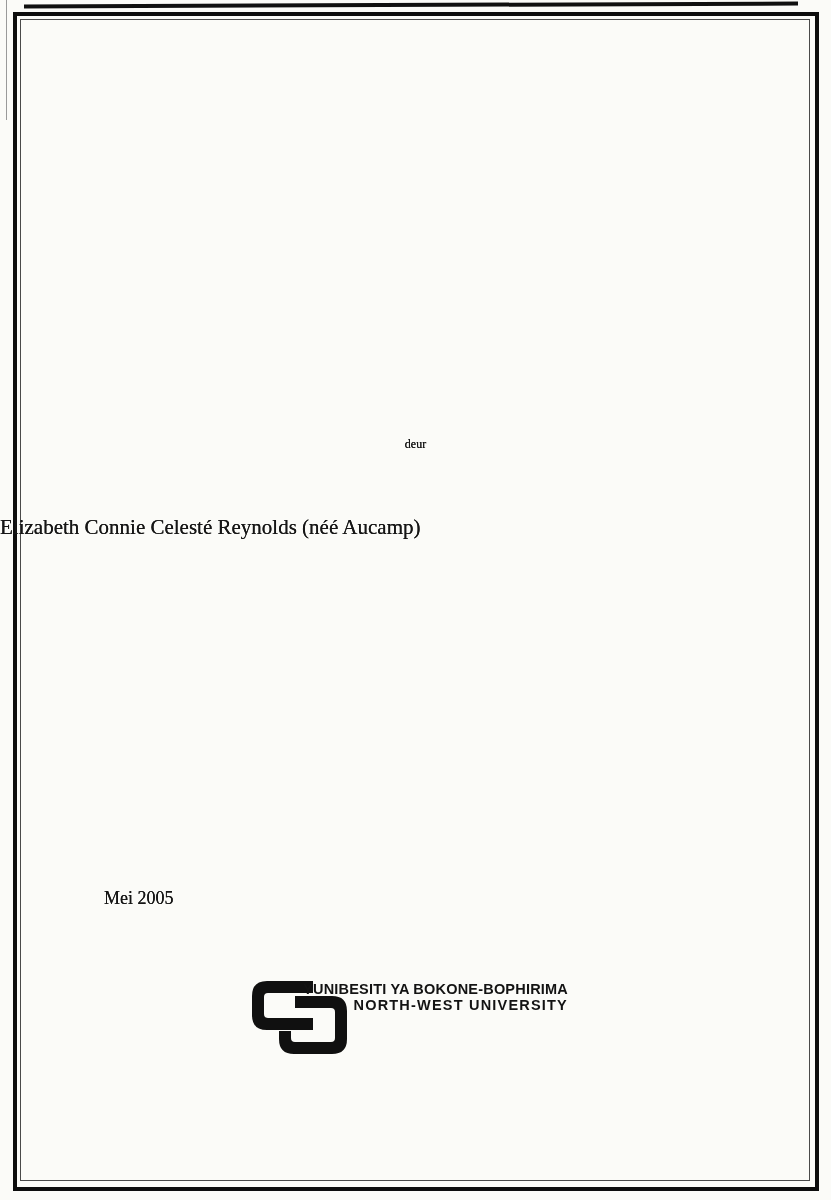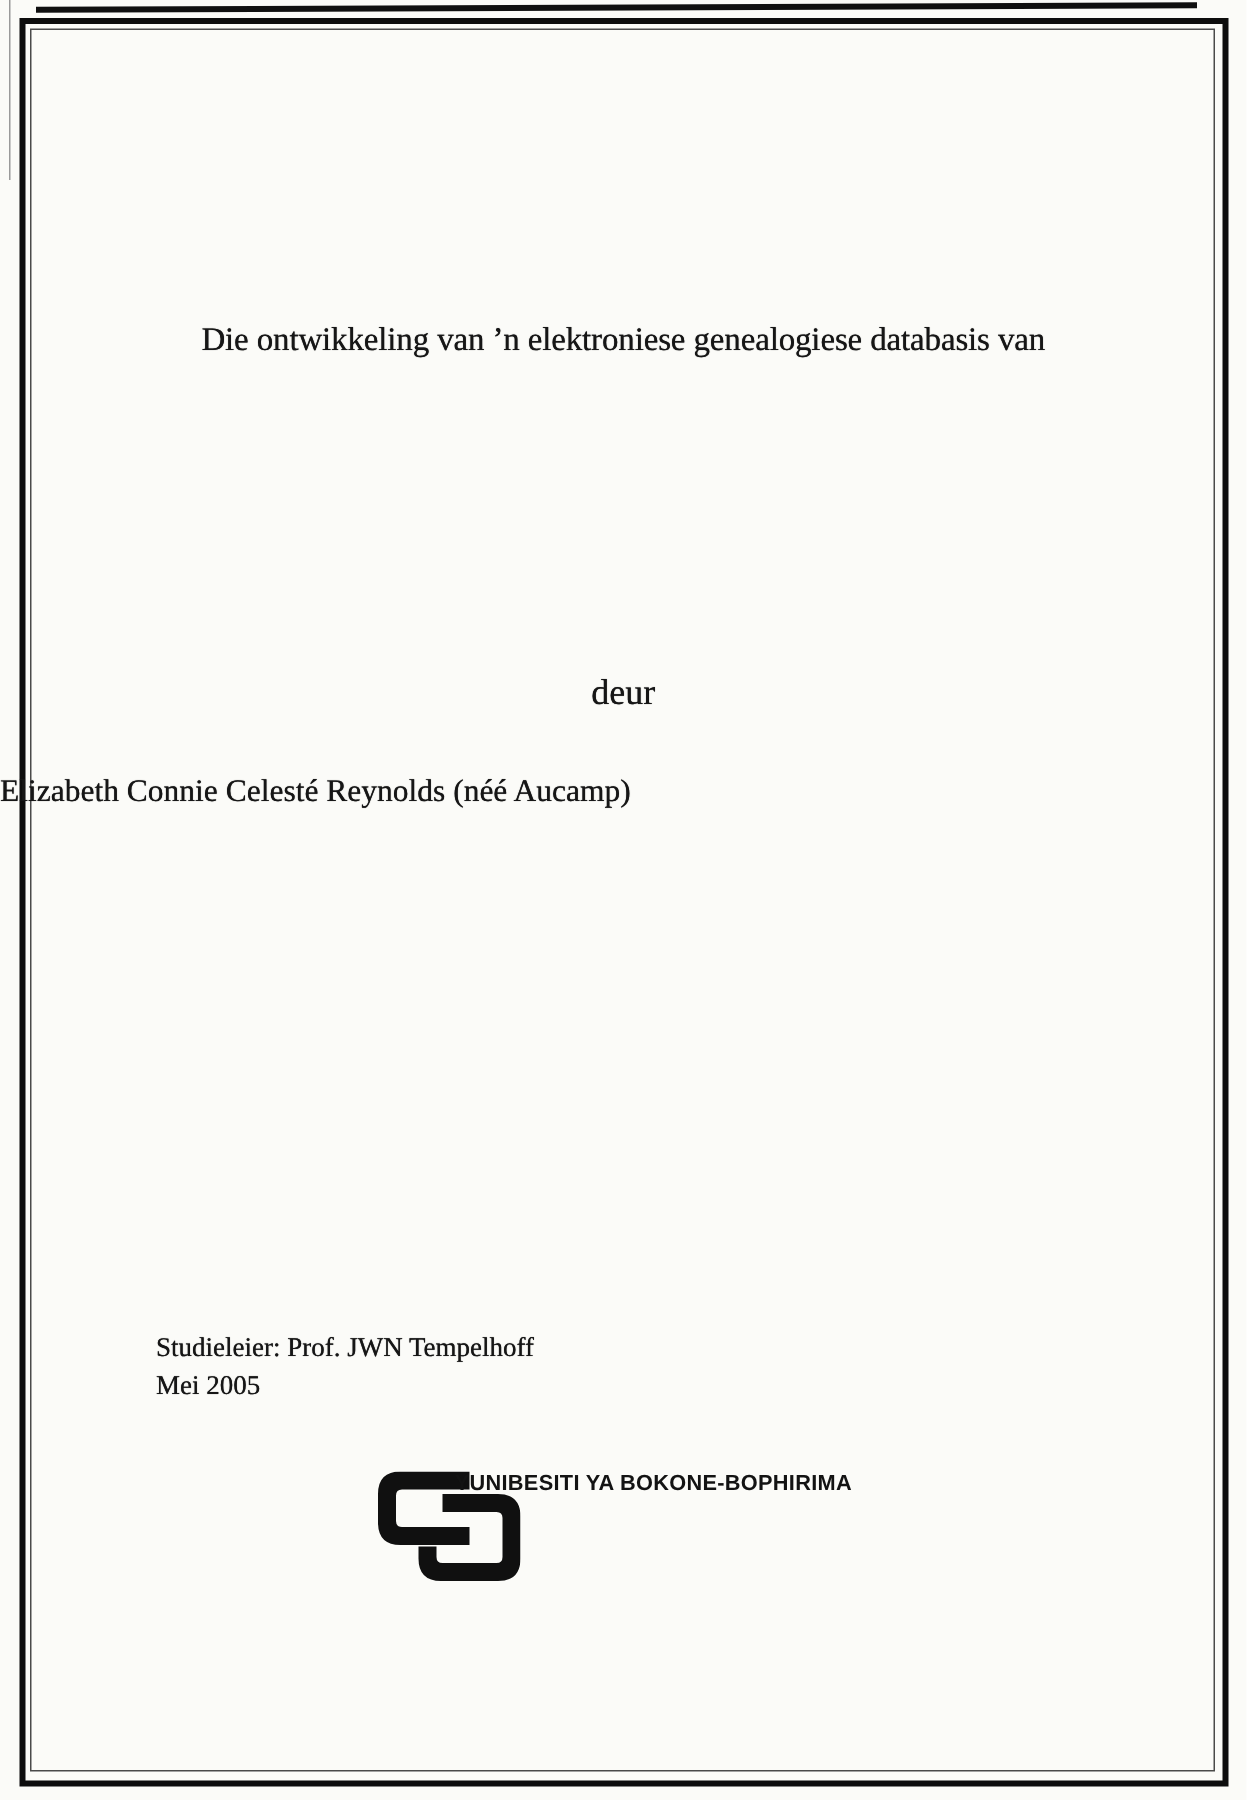--- a/index.html
+++ b/index.html
@@ -30,21 +30,21 @@
     border: 1px solid #4a4a4a;
   }
   .serif-ink { text-shadow: 0 0 0.5px currentColor; }
 
   .title-block {
     position: absolute; top: 204px; left: 50px; right: 50px;
     text-align: center; font-size: 22px; line-height: 43px; letter-spacing: -0.1px;
   }
   .deur {
     position: absolute; top: 437px; left: 0; right: 0;
-    text-align: center; font-size: 24px; margin-top: 12px;
+    text-align: center; font-size: 12px;
   }
   .author {
     position: absolute; top: 512px; left: 0; right: 0;
     font-size: 21px; line-height: 30px;
   }
   .statement {
     position: absolute; top: 661px; left: 104px; width: 629px;
     font-size: 18px; line-height: 23.5px;
   }
   .statement .just { text-align: justify; text-align-last: justify; }
@@ -73,39 +73,38 @@
 
 <div class="sheet">
 
   <div class="scan-top-smear"></div>
   <div class="scan-left-sliver"></div>
 
   <div class="frame-outer"></div>
   <div class="frame-inner"></div>
 
   <div class="title-block serif-ink">
-    <div>Die ontwikkeling van ’n elektroniese genealogiese databasis van</div>
   </div>
 
   <div class="deur serif-ink">deur</div>
 
   <div class="author serif-ink">Elizabeth Connie Celesté Reynolds (néé Aucamp)</div>
 
 
   <div class="footer-block serif-ink">
-    <div>Studieleier: Prof. JWN Tempelhoff</div>
     <div>Mei 2005</div>
   </div>
 
   <div class="logo-mark">
     <svg width="95" height="73" viewBox="0 0 95 73" xmlns="http://www.w3.org/2000/svg" aria-hidden="true">
       <path fill="#101010" d="M61 0 H15 Q0 0 0 15 V34 Q0 49 15 49 H61 V37 H16 Q12 37 12 33 V16 Q12 12 16 12 H61 Z"></path>
       <g transform="translate(27,15)">
         <path fill="#101010" d="M16 0 H53 Q68 0 68 15 V43 Q68 58 53 58 H15 Q0 58 0 43 V35 H12 V42 Q12 46 16 46 H52 Q56 46 56 42 V16 Q56 12 52 12 H16 Z"></path>
       </g>
     </svg>
   </div>
 
   <div class="logo-text">
     <div class="lt1">YUNIBESITI YA BOKONE-BOPHIRIMA</div>
+    <div class="lt2">NORTH-WEST UNIVERSITY</div>
   </div>
 
 </div>
 
 </body></html>

